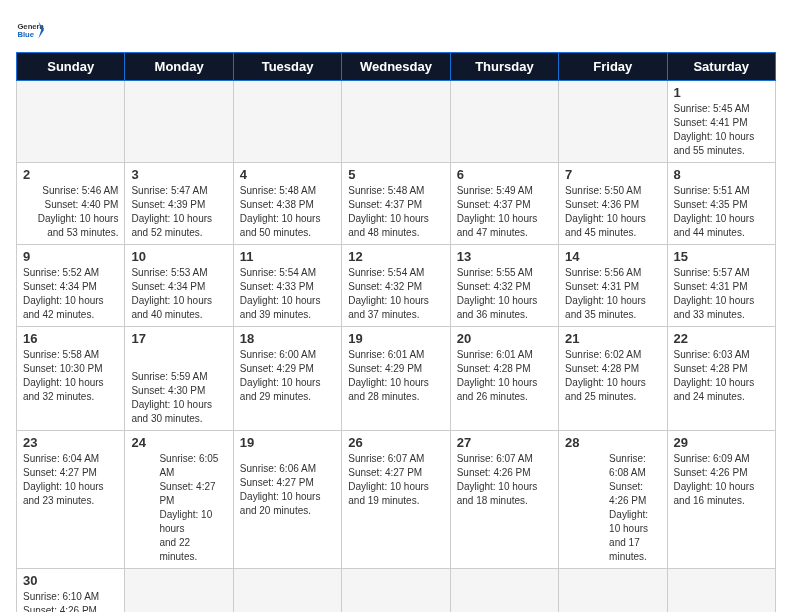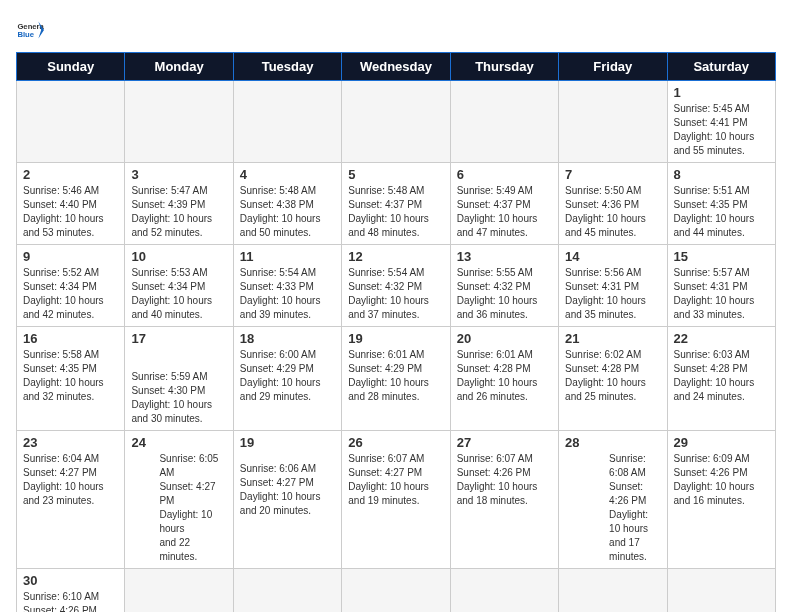--- a/index.html
+++ b/index.html
@@ -117,21 +117,21 @@
           <span class="day-number">1</span>
           <div class="day-info" style="white-space: pre-line;">Sunrise: 5:45 AM
 Sunset: 4:41 PM
 Daylight: 10 hours
 and 55 minutes.</div>
         </td>
       </tr>
       <tr>
         <td>
           <span class="day-number">2</span>
-          <div class="day-info" style="white-space: pre-line;">Sunrise: 5:46 AM
+          <div class="day-info" style="white-space: pre-line; text-align: right;">Sunrise: 5:46 AM
 Sunset: 4:40 PM
 Daylight: 10 hours
 and 53 minutes.</div>
         </td>
         <td>
           <span class="day-number">3</span>
           <div class="day-info" style="white-space: pre-line;">Sunrise: 5:47 AM
 Sunset: 4:39 PM
 Daylight: 10 hours
 and 52 minutes.</div>
@@ -220,21 +220,21 @@
           <div class="day-info" style="white-space: pre-line;">Sunrise: 5:57 AM
 Sunset: 4:31 PM
 Daylight: 10 hours
 and 33 minutes.</div>
         </td>
       </tr>
       <tr>
         <td>
           <span class="day-number">16</span>
           <div class="day-info" style="white-space: pre-line;">Sunrise: 5:58 AM
-Sunset: 4:35 PM
+Sunset: 10:30 PM
 Daylight: 10 hours
 and 32 minutes.</div>
         </td>
         <td>
           <span class="day-number">17</span>
           <div class="day-info" style="white-space: pre-line; margin-top: 24px;">Sunrise: 5:59 AM
 Sunset: 4:30 PM
 Daylight: 10 hours
 and 30 minutes.</div>
         </td>

